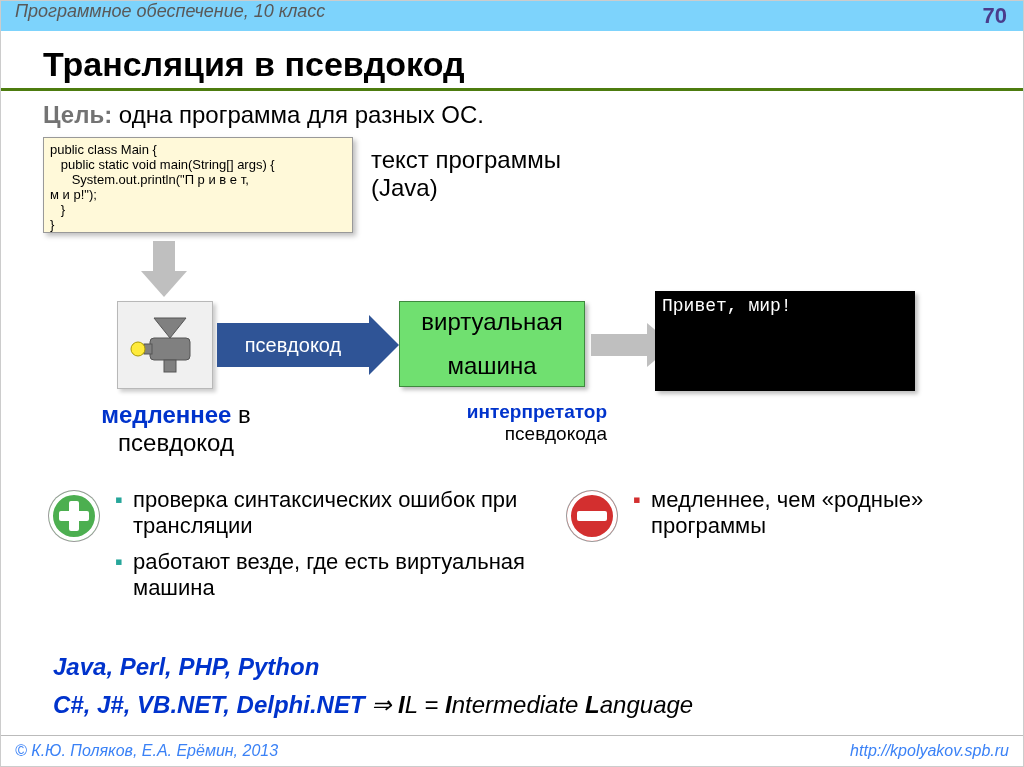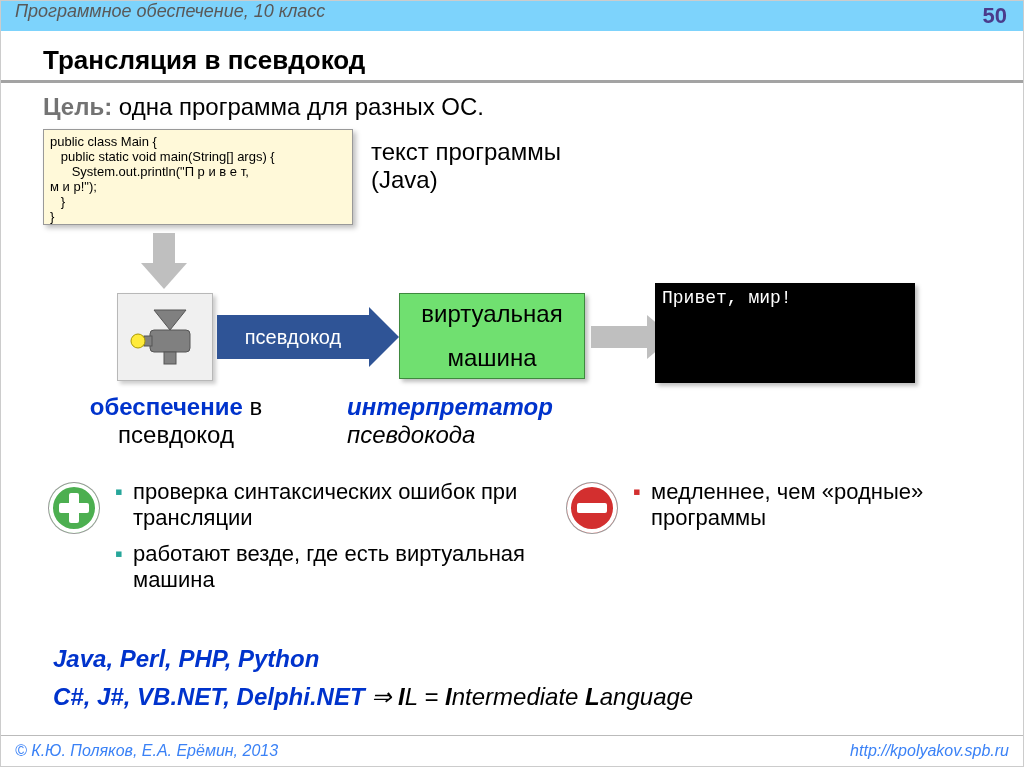--- a/index.html
+++ b/index.html
@@ -14,23 +14,23 @@
     background: #7dd3fc; color: #595959;
     font-style: italic; font-size: 18px;
     padding: 0 14px; position: relative;
   }
   .topbar .pagenum {
     position: absolute; right: 16px; top: 2px;
     color: #4a3c8c; font-weight: bold; font-size: 22px;
     font-style: normal;
   }
   .title {
-    font-size: 26px; font-weight: bold; color: #000;
+    font-size: 34px; font-weight: bold; color: #000;
     padding: 14px 42px 4px 42px;
-    border-bottom: 3px solid #a3a3a3;
+    border-bottom: 3px solid #4d7c0f;
   }
   .content { padding: 6px 42px 0 42px; position: relative; }
   .goal { font-size: 24px; color: #000; margin-top: 4px; }
   .goal b { color: #737373; }
 
   .codebox {
     position: absolute; left: 42px; top: 46px;
     width: 310px; height: 96px;
     background: #fff9d9; border: 1px solid #999;
     box-shadow: 3px 3px 5px rgba(0,0,0,0.25);
@@ -103,21 +103,21 @@
     font-size: 18px; padding: 4px 6px;
   }
 
   .label1 {
     position: absolute; left: 80px; top: 310px;
     font-size: 24px; text-align: center; width: 190px;
   }
   .label1 .b { color: #0033cc; font-weight: bold; }
   .label2 {
     position: absolute; left: 346px; top: 310px;
-    font-size: 24px; text-align: left; width: 260px; font-style: italic;
+    font-size: 19px; text-align: right; width: 260px;
   }
   .label2 .b { color: #0033cc; font-weight: bold; }
 
   .plus {
     position: absolute; left: 48px; top: 400px;
     width: 50px; height: 50px; border-radius: 50%;
     background: #4caf50; display: flex; align-items: center; justify-content: center;
     box-shadow: 0 0 0 4px #fff inset, 0 0 0 1px #999;
   }
   .plus::before, .plus::after {
@@ -171,21 +171,21 @@
     border-top: 1px solid #bbb; padding: 6px 14px;
     font-style: italic; font-size: 16px; color: #3b82f6;
     display: flex; justify-content: space-between;
   }
 </style>
 </head>
 <body>
 
 <div class="topbar">
   <span>Программное обеспечение, 10 класс</span>
-  <span class="pagenum">50</span>
+  <span class="pagenum">70</span>
 </div>
 
 <div class="title">Трансляция в псевдокод</div>
 
 <div class="content">
 
   <div class="goal">
     <b><span>Цель</span>:</b>
     <span>одна программа для разных ОС.</span>
   </div>
@@ -229,21 +229,21 @@
   <div class="arrow-right">
     <div class="shaft"></div>
       <div class="head"></div>
   </div>
 
   <div class="console">
     <span>Привет, мир!</span>
   </div>
 
   <div class="label1">
-    <span class="b">обеспечение</span><span> в</span><br>
+    <span class="b">медленнее</span><span> в</span><br>
     <span>псевдокод</span>
   </div>
 
   <div class="label2">
     <span class="b">интерпретатор</span><br>
     <span>псевдокода</span>
   </div>
 
   <div class="plus"></div>
   <ul class="pros">

